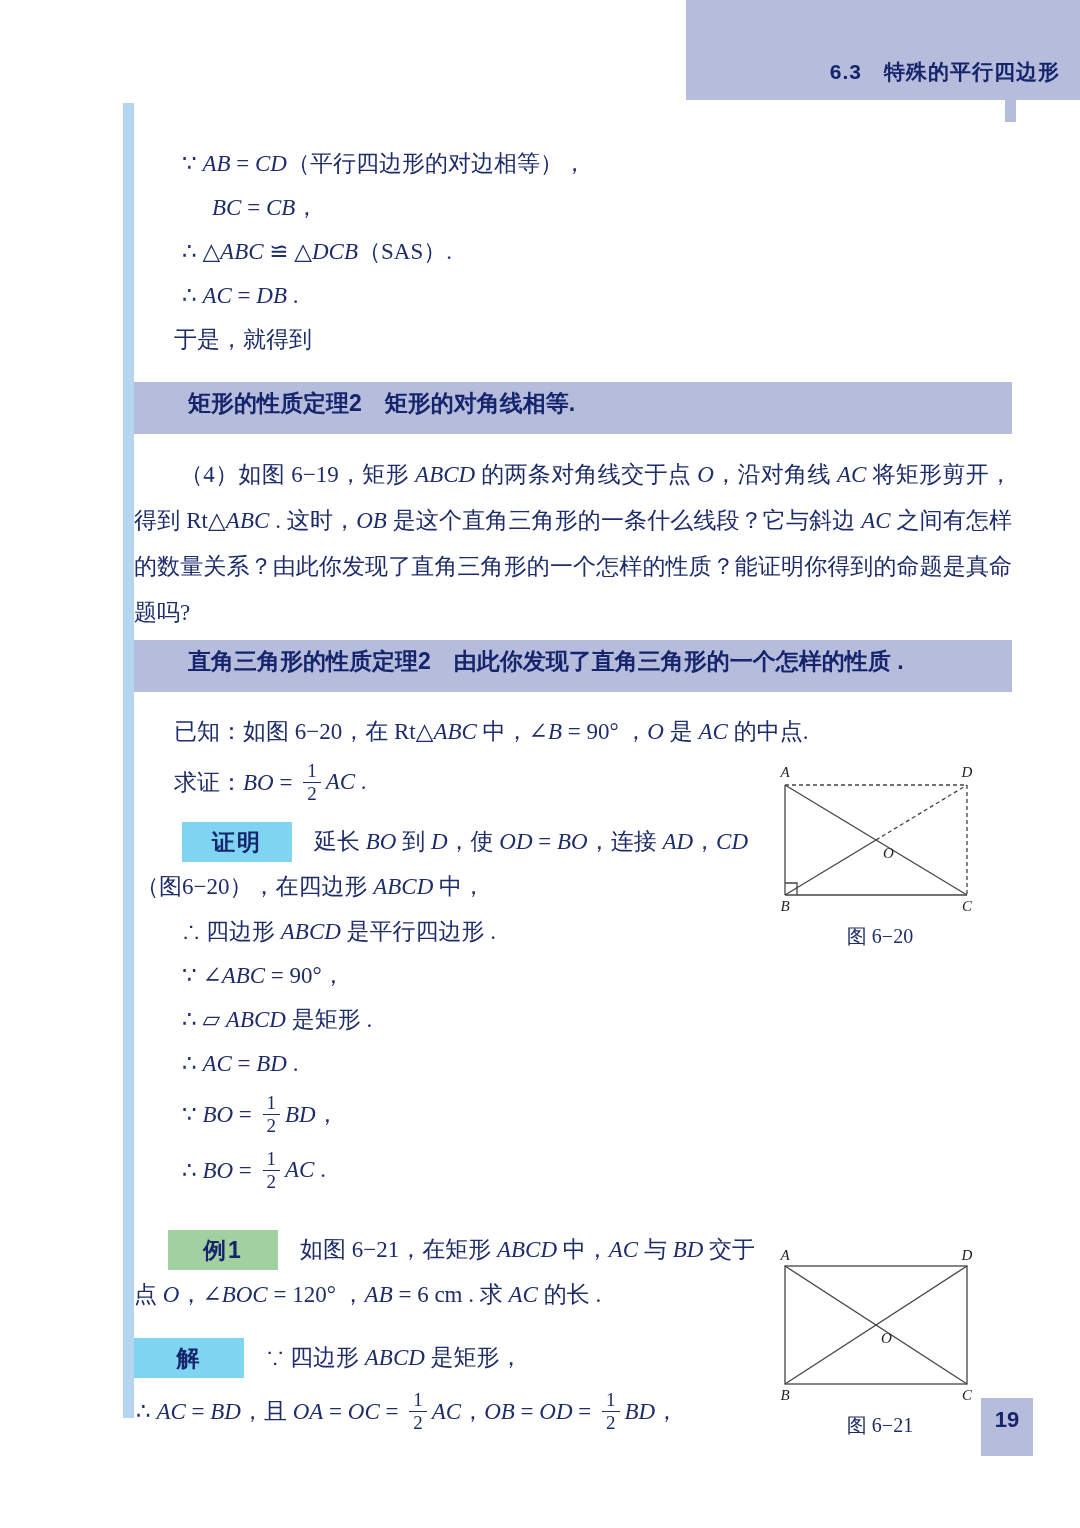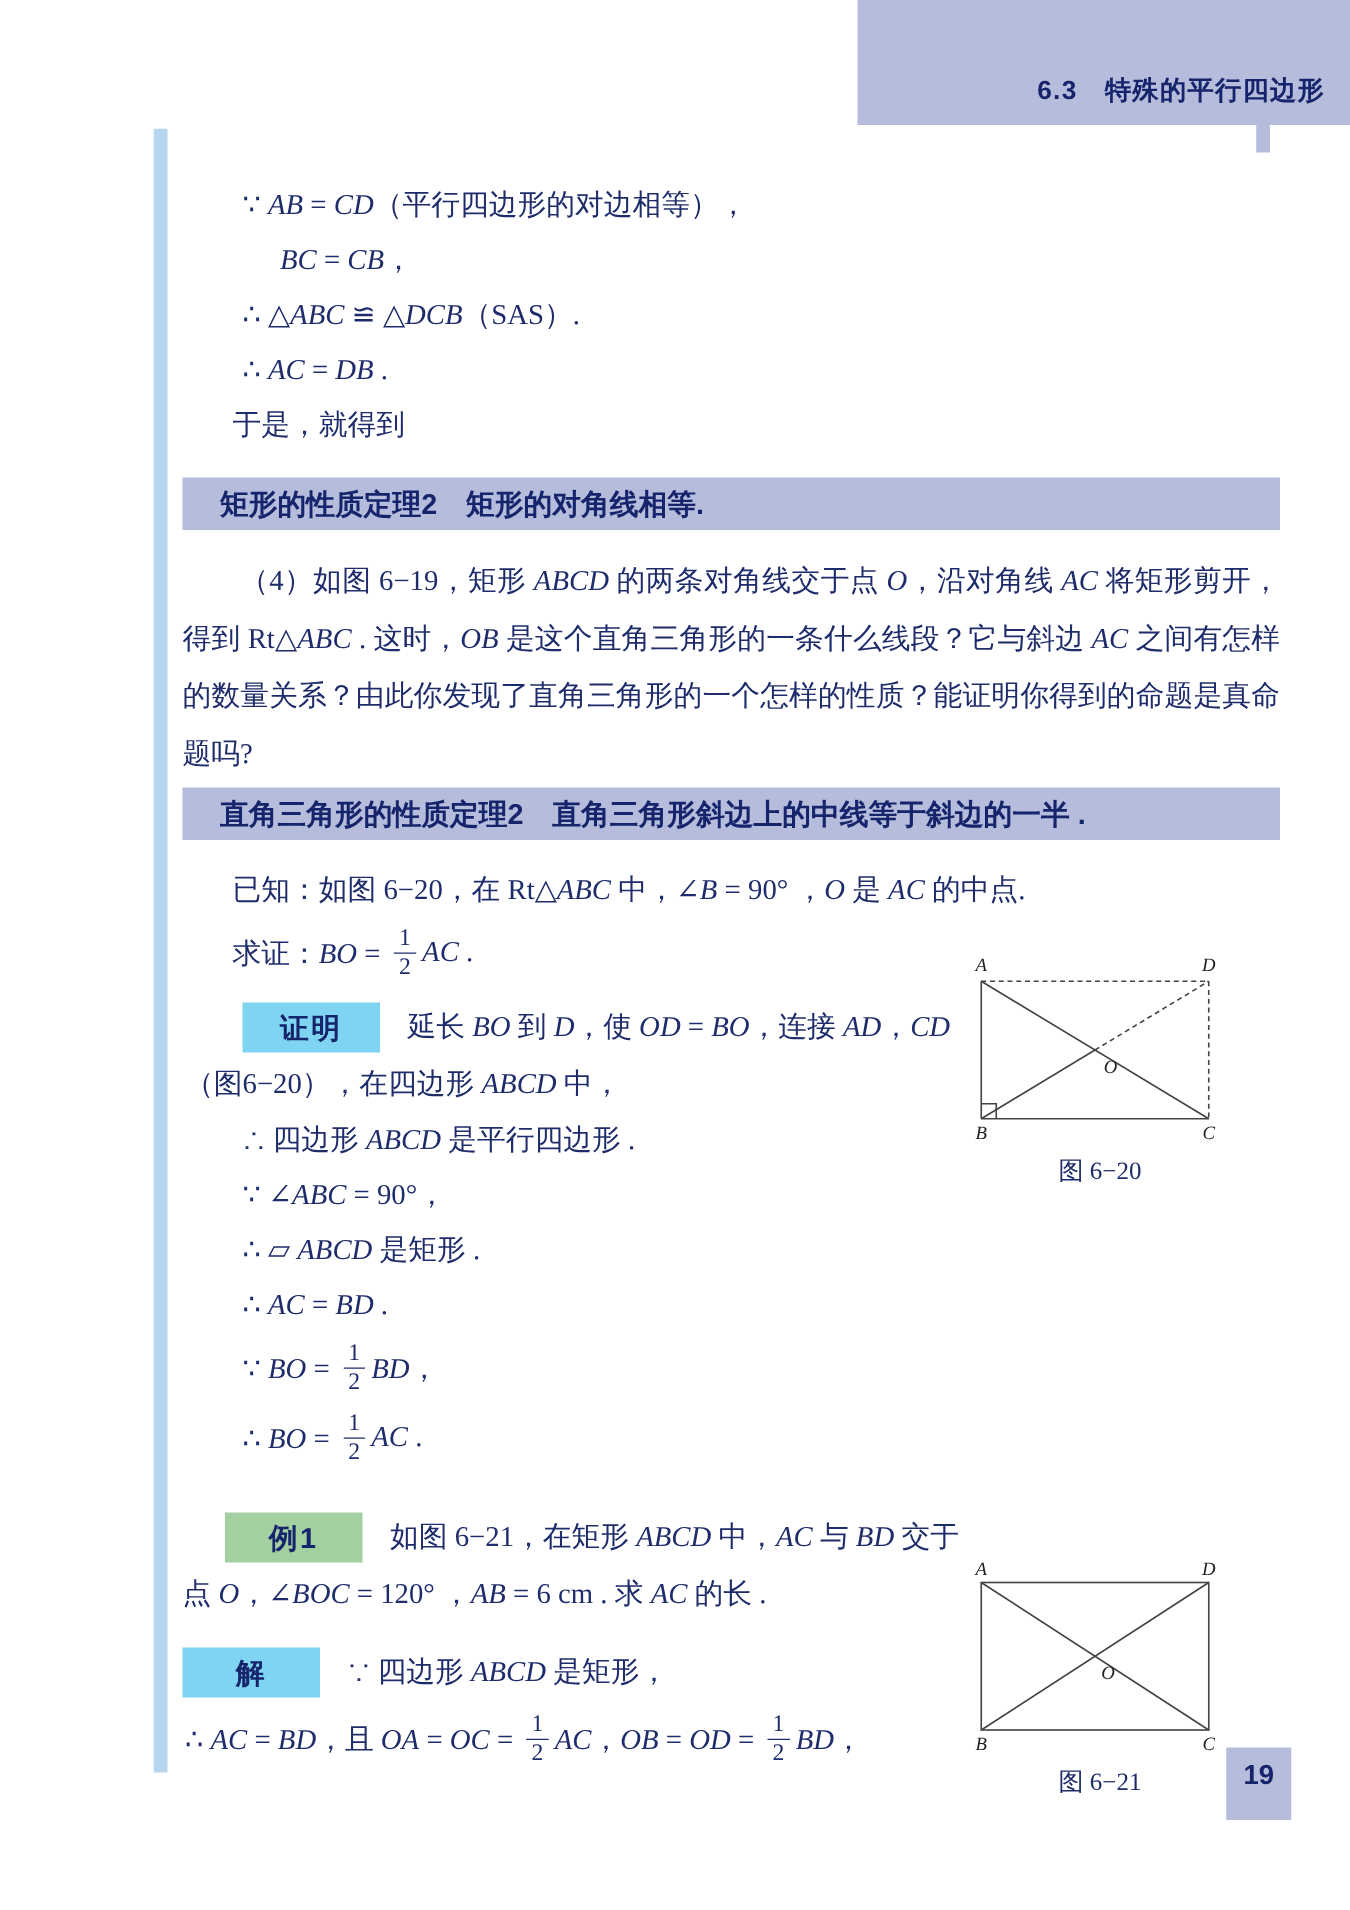--- a/index.html
+++ b/index.html
@@ -6,27 +6,27 @@
   body { background:#ffffff; font-family:"Liberation Serif","DejaVu Serif",serif; }
   .page { position:relative; width:1080px; height:1528px; background:#fff; overflow:hidden; color:#1e2c6b; }
 
   .left-rule { position:absolute; left:123px; top:103px; width:11px; height:1315px; background:#b5d6ee; }
 
   .chapter-header { position:absolute; left:686px; top:0; width:394px; height:100px; background:#b6bcdc; }
   .chapter-title { position:absolute; right:20px; bottom:14px; font-size:21px; font-weight:bold;
                    color:#16246b; font-family:"Liberation Sans","DejaVu Sans",sans-serif; letter-spacing:1px; }
   .header-tab { position:absolute; left:1005px; top:100px; width:11px; height:22px; background:#b6bcdc; }
 
-  .content { position:absolute; left:146px; top:142px; width:878px; }
+  .content { position:absolute; left:134px; top:142px; width:878px; }
 
   .line { font-size:23px; line-height:44px; white-space:pre; }
   .ind2 { margin-left:2px; } .ind40 { margin-left:40px; } .ind48 { margin-left:48px; } .ind78 { margin-left:78px; }
   .it { font-style:italic; }
 
-  .banner { margin-top:20px; height:42px; line-height:42px; background:#b6bcdc; padding-left:30px;
+  .banner { margin-top:20px; height:52px; line-height:42px; background:#b6bcdc; padding-left:54px;
             font-weight:bold; font-size:23px; color:#15246b; white-space:pre;
             font-family:"Liberation Sans","DejaVu Sans",sans-serif; }
   .banner2 { margin-top:4px; }
 
   .para { margin-top:18px; font-size:23px; line-height:46px; text-align:justify; text-indent:46px; }
 
   .mline { display:flex; align-items:center; font-size:23px; min-height:56px; }
   .mline .seg { white-space:pre; }
   .frac { display:inline-flex; flex-direction:column; align-items:center; margin:0 5px;
           font-size:19px; line-height:1.15; font-style:normal; }
@@ -74,21 +74,21 @@
     <div class="line ind48"><span>∵ </span><span class="it">AB</span><span> = </span><span class="it">CD</span><span>（平行四边形的对边相等），</span></div>
     <div class="line ind78"><span class="it">BC</span><span> = </span><span class="it">CB</span><span>，</span></div>
     <div class="line ind48"><span>∴ △</span><span class="it">ABC</span><span> ≌ △</span><span class="it">DCB</span><span>（SAS）.</span></div>
     <div class="line ind48"><span>∴ </span><span class="it">AC</span><span> = </span><span class="it">DB</span><span> .</span></div>
     <div class="line ind40"><span>于是，就得到</span></div>
 
     <div class="banner">矩形的性质定理2　矩形的对角线相等.</div>
 
     <p class="para"><span>（4）如图 6−19，矩形 </span><span class="it">ABCD</span><span> 的两条对角线交于点 </span><span class="it">O</span><span>，沿对角线 </span><span class="it">AC</span><span> 将矩形剪开，得到 Rt△</span><span class="it">ABC</span><span> . 这时，</span><span class="it">OB</span><span> 是这个直角三角形的一条什么线段？它与斜边 </span><span class="it">AC</span><span> 之间有怎样的数量关系？由此你发现了直角三角形的一个怎样的性质？能证明你得到的命题是真命题吗?</span></p>
 
-    <div class="banner banner2">直角三角形的性质定理2　直角三角形斜边上的中线等于斜边的一半 .</div>
+    <div class="banner banner2">直角三角形的性质定理2　由此你发现了直角三角形的一个怎样的性质 .</div>
 
     <div class="line ind40" style="margin-top:18px;"><span>已知：如图 6−20，在 Rt△</span><span class="it">ABC</span><span> 中，∠</span><span class="it">B</span><span> = 90° ，</span><span class="it">O</span><span> 是 </span><span class="it">AC</span><span> 的中点.</span></div>
 
     <div class="mline ind40">
       <span class="seg"><span>求证：</span><span class="it">BO</span><span> = </span></span>
       <span class="frac">
         <span class="num">1</span>
         <span class="den">2</span>
       </span>
       <span class="seg"><span class="it">AC</span><span> .</span></span>

